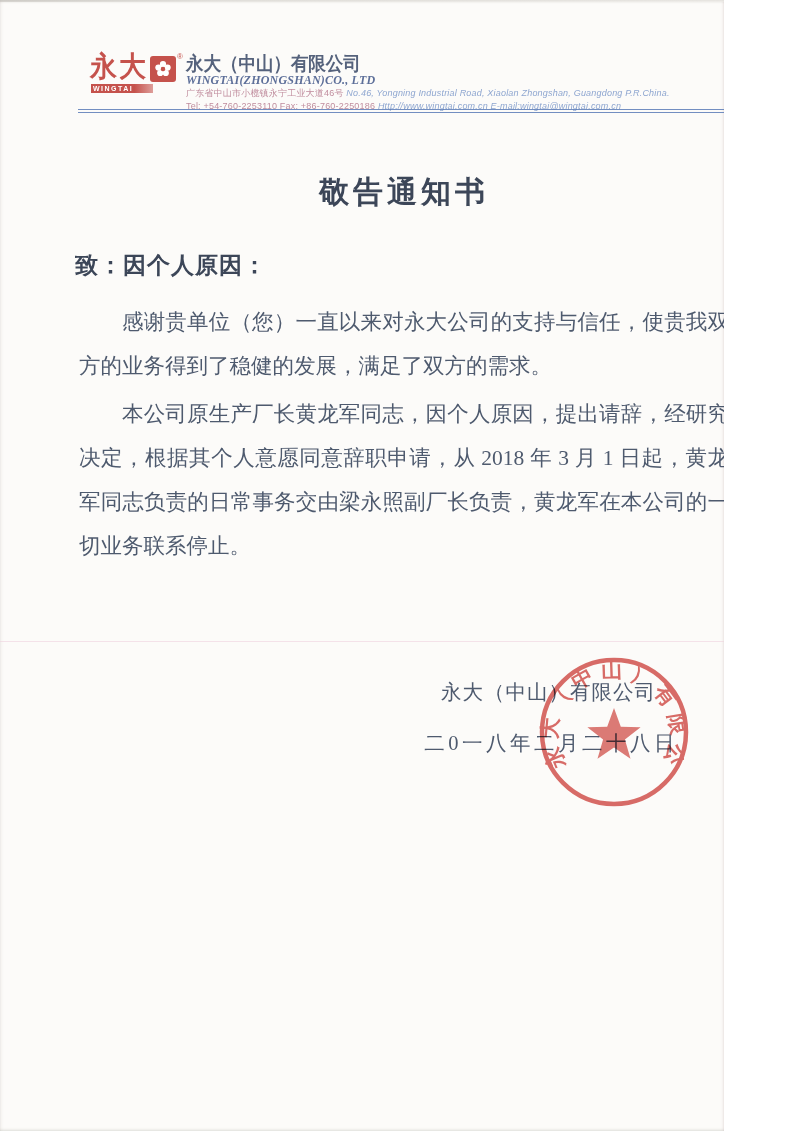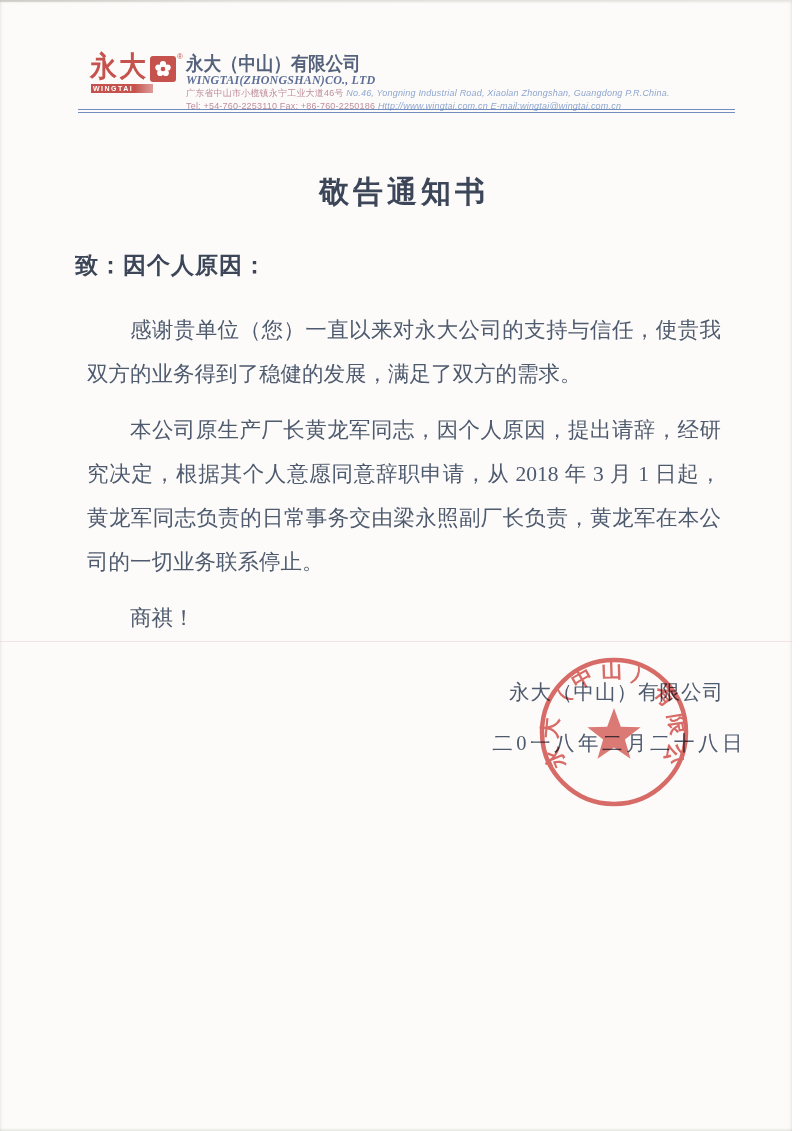--- a/index.html
+++ b/index.html
@@ -10,21 +10,21 @@
     --english-blue:#5d6f99;
     --addr-pink:#c08d9e;
     --addr-blue:#8ea6d0;
     --rule-blue:#5b7cb8;
     --seal-red:#d4534e;
     --fold-pink:#eed2dd;
   }
   html,body{margin:0;padding:0;background:#ffffff;}
   .page{
     position:relative;
-    width:792px;height:1131px;
+    width:724px;height:1131px;
     background:#fcfbf9;
     overflow:hidden;
     font-family:"Liberation Serif","DejaVu Serif",serif;
     box-shadow:
       inset 0 3px 3px -2px rgba(150,148,140,.55),
       inset -3px 0 3px -2px rgba(205,190,190,.35),
       inset 3px 0 3px -2px rgba(190,188,180,.25),
       inset 0 -3px 3px -2px rgba(170,168,160,.35);
   }
   .page::before{
@@ -85,21 +85,21 @@
   .salutation{
     position:absolute;left:75px;top:250px;
     font-family:"Liberation Sans","DejaVu Sans",sans-serif;
     font-size:23px;font-weight:700;letter-spacing:1px;color:var(--heading-ink);
   }
   .bodytext{
     position:absolute;left:75px;top:296px;width:658px;
     font-size:21.5px;line-height:44px;color:var(--body-ink);
     text-align:justify;
   }
-  .bodytext p{margin:12px;text-indent:2em;}
+  .bodytext p{margin:4px;text-indent:2em;}
 
   
   .sig-company{
     position:absolute;top:678px;right:68px;
     font-size:20.5px;letter-spacing:1px;color:var(--body-ink);
   }
   .sig-date{
     position:absolute;top:729px;right:46px;
     font-size:20.5px;letter-spacing:3.5px;color:var(--body-ink);
   }
@@ -158,21 +158,20 @@
 
   <div class="rule"></div>
 
   <h1 class="doc-title">敬告通知书</h1>
 
   <div class="salutation">致：因个人原因：</div>
 
   <div class="bodytext">
     <p>感谢贵单位（您）一直以来对永大公司的支持与信任，使贵我双方的业务得到了稳健的发展，满足了双方的需求。</p>
     <p>本公司原生产厂长黄龙军同志，因个人原因，提出请辞，经研究决定，根据其个人意愿同意辞职申请，从 2018 年 3 月 1 日起，黄龙军同志负责的日常事务交由梁永照副厂长负责，黄龙军在本公司的一切业务联系停止。</p>
-    <p>商祺！</p>
   </div>
 
   <div class="sig-company">永大（中山）有限公司</div>
   <div class="sig-date">二0一八年二月二十八日</div>
 
   <svg class="seal" viewBox="0 0 164 164">
     <circle cx="82" cy="82" r="72" fill="none" stroke="#d4534e" stroke-width="4.5"></circle>
     <defs>
       <path id="sealArc" d="M 35.3 116.7 A 57 57 0 1 1 128.7 116.7" fill="none"></path>
     </defs>

